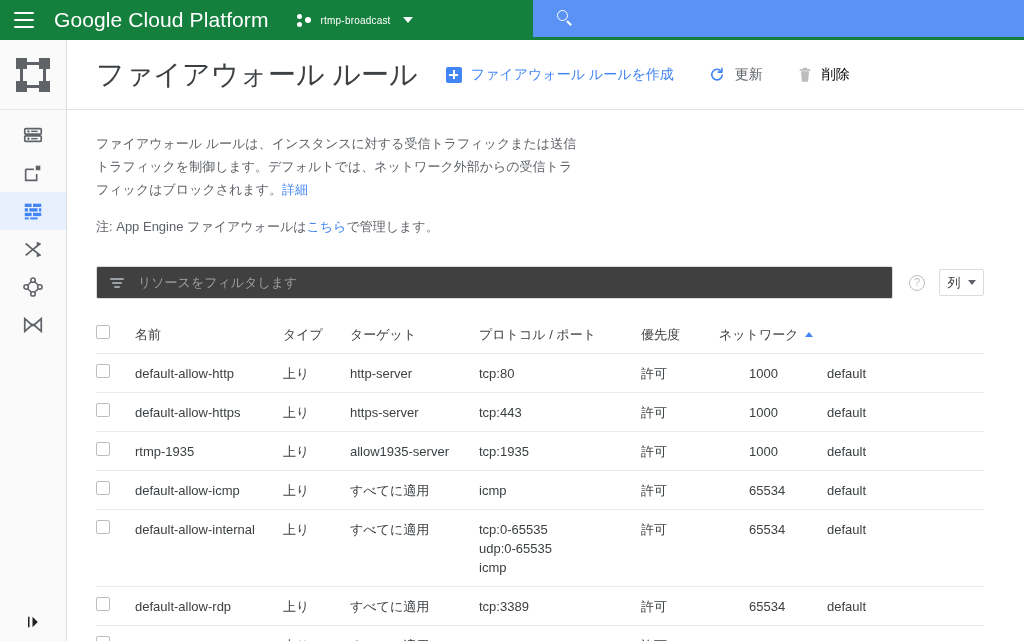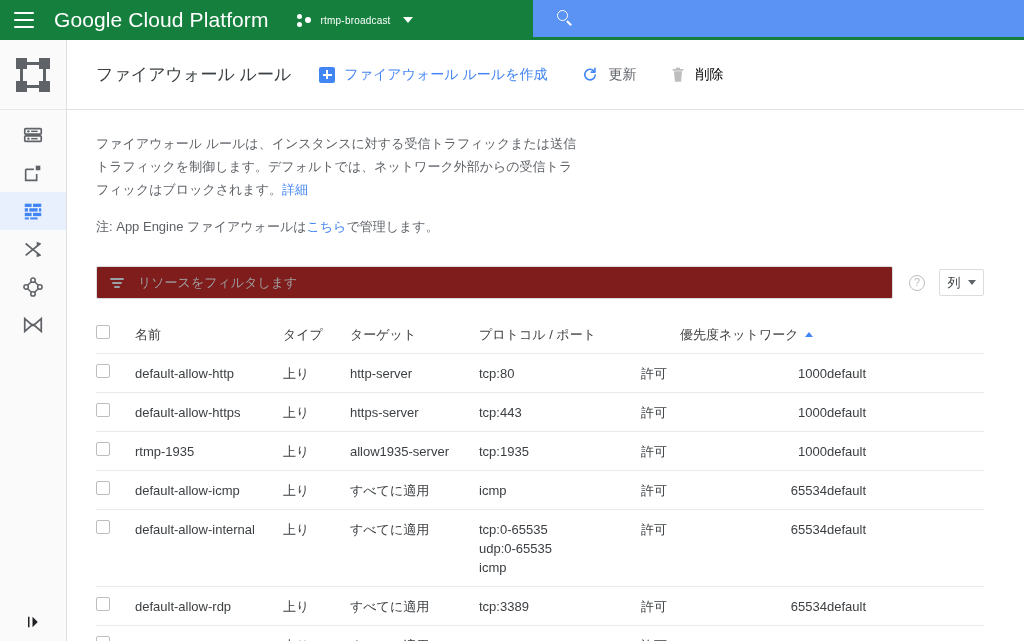--- a/index.html
+++ b/index.html
@@ -134,21 +134,21 @@
     background: #ffffff;
     overflow: hidden;
   }
   #page-header {
     height: 70px;
     display: flex; align-items: center;
     border-bottom: 1px solid #e0e0e0;
     padding-left: 29px;
   }
   #page-title {
-    font-size: 17px; color: #3c4043; font-weight: 400;
+    font-size: 28px; color: #3c4043; font-weight: 400;
     white-space: nowrap;
   }
   #toolbar { display: flex; align-items: center; margin-left: 28px; }
   .tb-btn {
     display: flex; align-items: center;
     margin-right: 34px; cursor: pointer;
     white-space: nowrap;
   }
   .tb-btn.disabled { cursor: default; }
   .tb-label { font-size: 14px; color: #4285f4; margin-left: 9px; }
@@ -179,21 +179,21 @@
 
   
   #filter-row {
     display: flex; align-items: center;
     margin-top: 28px; width: 888px;
   }
   #filter-input-wrap {
     flex: 1; height: 33px;
     border: 1px solid #dadce0; border-radius: 2px;
     display: flex; align-items: center;
-    background: #7f1d1d;
+    background: #404040;
   }
   #filter-icon { margin-left: 13px; width: 14px; height: 14px; position: relative; }
   #filter-icon i { position: absolute; left: 0; background: #9aa0a6; height: 2px; border-radius: 1px; }
   #filter-icon i.l1 { top: 2px; width: 14px; }
   #filter-icon i.l2 { top: 6px; width: 10px; left: 2px; }
   #filter-icon i.l3 { top: 10px; width: 6px; left: 4px; }
   #filter-placeholder {
     margin-left: 14px; font-size: 13px; color: #9e9e9e;
   }
   #help-icon {
@@ -236,21 +236,21 @@
   .cb {
     width: 14px; height: 14px;
     border: 1.6px solid #bdbdbd; border-radius: 2px;
     background: #fff; cursor: pointer;
   }
   .c-name    { width: 148px; flex: none; }
   .c-type    { width: 67px;  flex: none; }
   .c-target  { width: 129px; flex: none; }
   .c-proto   { width: 162px; flex: none; }
   .c-action  { width: 108px; flex: none; }
-  .c-prio    { width: 78px;  flex: none; text-align: right; }
+  .c-prio    { width: 78px;  flex: none; }
   .c-network { width: 120px; flex: none; }
   .c-network.sorted { color: #4285f4; }
   .sort-caret {
     display: inline-block; margin-left: 6px;
     position: relative; top: -2px;
     width: 0; height: 0;
     border-left: 4px solid transparent;
     border-right: 4px solid transparent;
     border-bottom: 5px solid #4285f4;
   }

